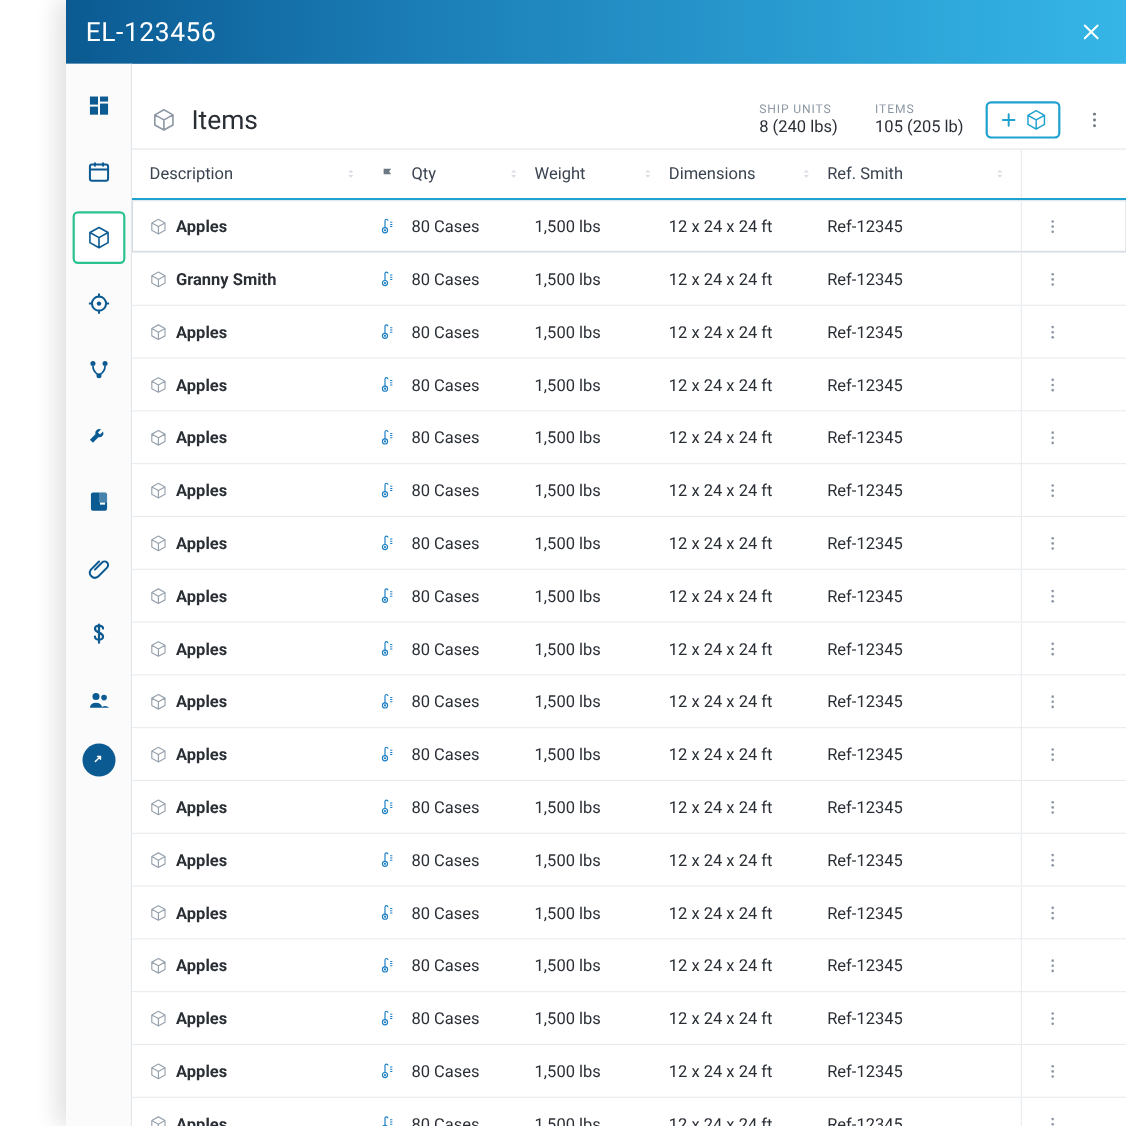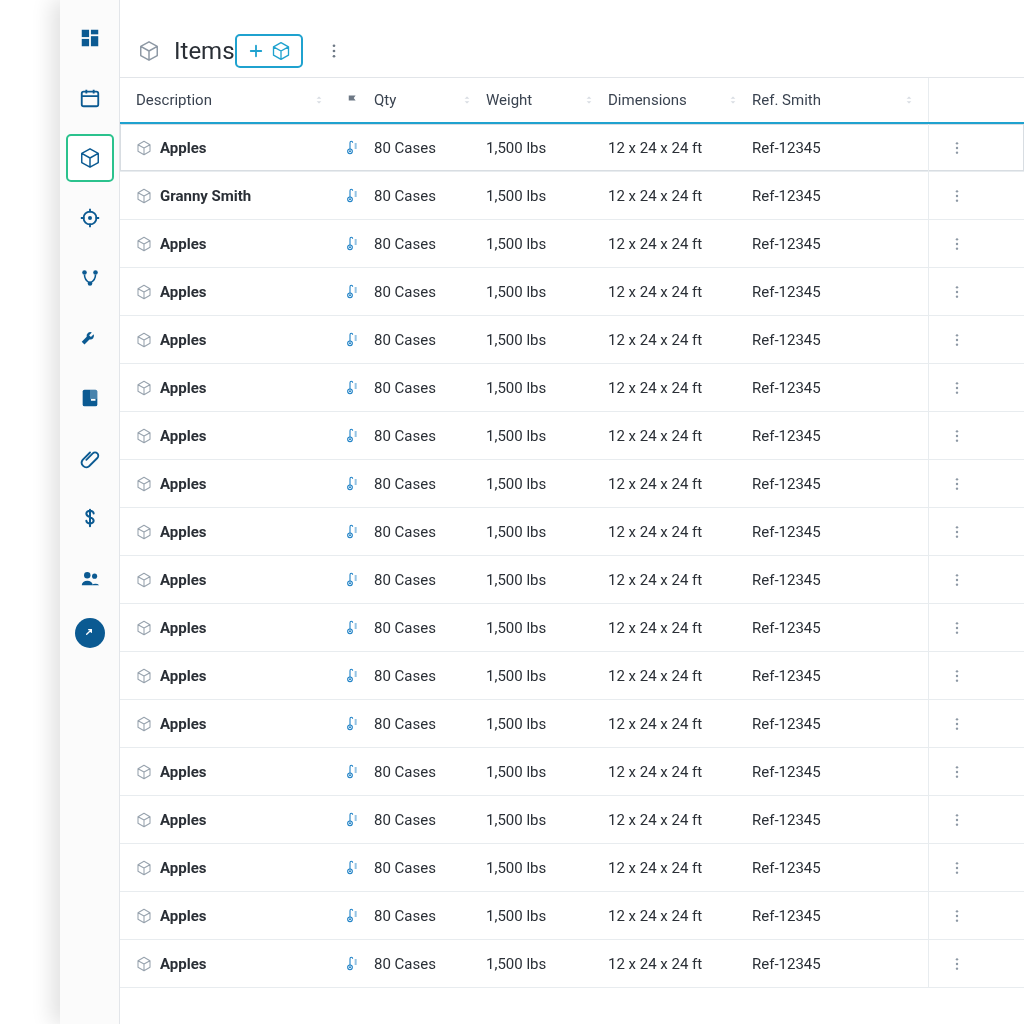--- a/index.html
+++ b/index.html
@@ -259,20 +259,28 @@
     <g id="i-temp">
         <circle cx="9" cy="17" r="3.5" fill="none" stroke="currentColor" stroke-width="1.6"></circle>
         <path d="M9 14 V4 a2 2 0 0 1 4 0" fill="none" stroke="currentColor" stroke-width="1.6"></path>
         <circle cx="9" cy="17" r="1.5" fill="currentColor"></circle>
         <path d="M16 6 H19 M16 9 H19 M16 12 H19" stroke="currentColor" stroke-width="1.4"></path>
       </g>
   </defs>
 </svg>
 
 <div class="app">
+  <div class="titlebar">
+    <div class="title">EL-123456</div>
+    <div class="close">
+      <svg width="20" height="20" viewBox="0 0 24 24">
+          <use href="#i-close"></use>
+        </svg>
+    </div>
+  </div>
 
   <div class="body">
     <div class="sidebar" id="sidebar">
         <div class="nav-btn">
           <svg width="22" height="22" viewBox="0 0 24 24">
             <use href="#i-dashboard"></use>
           </svg>
         </div>
         <div class="nav-btn">
           <svg width="22" height="22" viewBox="0 0 24 24">
@@ -327,20 +335,30 @@
       </div>
 
     <div class="content">
       <div class="header">
         <span class="section-icon">
           <svg width="22" height="22" viewBox="0 0 24 24">
               <use href="#i-package"></use>
             </svg>
         </span>
         <span class="section-title">Items</span>
+        <div class="stats">
+          <div class="stat">
+            <div class="label">SHIP UNITS</div>
+            <div class="value">8 (240 lbs)</div>
+          </div>
+          <div class="stat">
+            <div class="label">ITEMS</div>
+            <div class="value">105 (205 lb)</div>
+          </div>
+        </div>
         <div class="add-btn">
           <svg width="18" height="18" viewBox="0 0 24 24">
               <use href="#i-plus"></use>
             </svg>
           <svg width="20" height="20" viewBox="0 0 24 24">
               <use href="#i-package"></use>
             </svg>
         </div>
         <div class="more">
           <svg width="18" height="18" viewBox="0 0 24 24">

